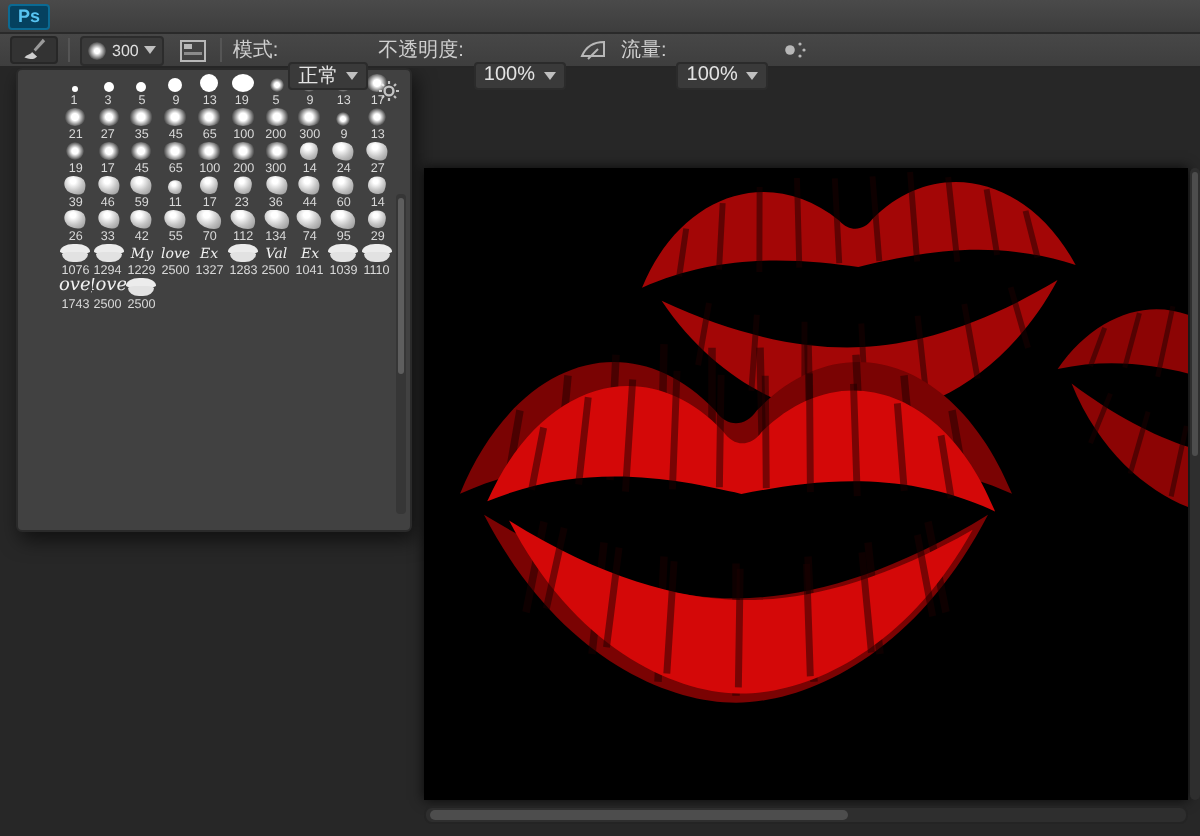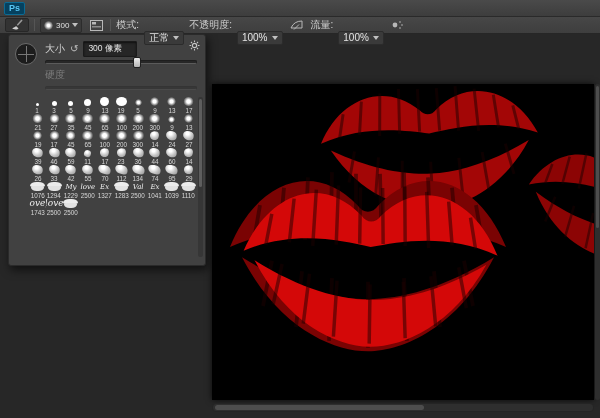--- a/index.html
+++ b/index.html
@@ -1,18 +1,18 @@
 <!DOCTYPE html>
 <html><head>
 <meta charset="utf-8">
 <style>
   * { margin:0; padding:0; box-sizing:border-box; }
   html,body { width:600px; height:418px; background:#1b1b1b; }
   body { font-family:"Liberation Sans","DejaVu Sans",sans-serif; font-size:10px; color:#d6d6d6; overflow:hidden; }
-  .screen { position:relative; width:600px; height:418px; background:#282828; overflow:hidden; }
+  .screen { position:relative; width:600px; height:418px; background:#282828; overflow:hidden;text-align:center; }
 
   
   .menu-bar { position:absolute; left:0; top:0; width:600px; height:17px;
     background:linear-gradient(#4a4a4a,#3d3d3d); border-bottom:1px solid #2a2a2a;
     display:flex; align-items:center; padding-left:4px; z-index:30; }
   .ps-logo { width:21px; height:13px; background:#05415f; color:#57c4f2; border:1px solid #0b6везa; border:1px solid #0b6a93;
     border-radius:2px; font-size:9px; font-weight:bold; display:flex; align-items:center; justify-content:center; margin-right:6px; }
   .menu-items { display:flex; height:100%; align-items:center; }
   .menu-item { padding:0 8px; line-height:16px; color:#dcdcdc; cursor:default; white-space:nowrap; }
 
@@ -182,39 +182,20 @@
       <div class="thumb"></div>
     </div>
 
   <div class="brush-panel">
     <div class="gear">
       <svg width="11" height="11" viewBox="0 0 11 11">
         <circle cx="5.5" cy="5.5" r="2.2" fill="none" stroke="#c4c4c4" stroke-width="1.2"></circle>
         <path d="M5.5,0.5 V2 M5.5,9 V10.5 M0.5,5.5 H2 M9,5.5 H10.5 M2,2 L3,3 M9,9 L8,8 M9,2 L8,3 M2,9 L3,8" stroke="#c4c4c4" stroke-width="1.1"></path>
       </svg>
     </div>
-    <div class="panel-header">
-      <div class="angle-wrap">
-        <div class="angle"></div>
-      </div>
-      <div class="ctrl-col">
-        <div class="ctrl-row">
-          <span class="ctrl-label">大小</span>
-          <span class="reset-icon">↺</span>
-          <span class="size-box">300 像素</span>
-        </div>
-        <div class="slider">
-          <span class="sl-thumb"></span>
-        </div>
-        <div class="ctrl-row">
-          <span class="ctrl-label disabled">硬度</span>
-        </div>
-        <div class="slider disabled"></div>
-      </div>
-    </div>
     <div class="brush-grid">
         <div class="cell">
         <span class="thumb hard s1">
             <i class="glyph"></i>
           </span>
         <span class="num">1</span>
       </div>
         <div class="cell">
         <span class="thumb hard s2">
             <i class="glyph"></i>

